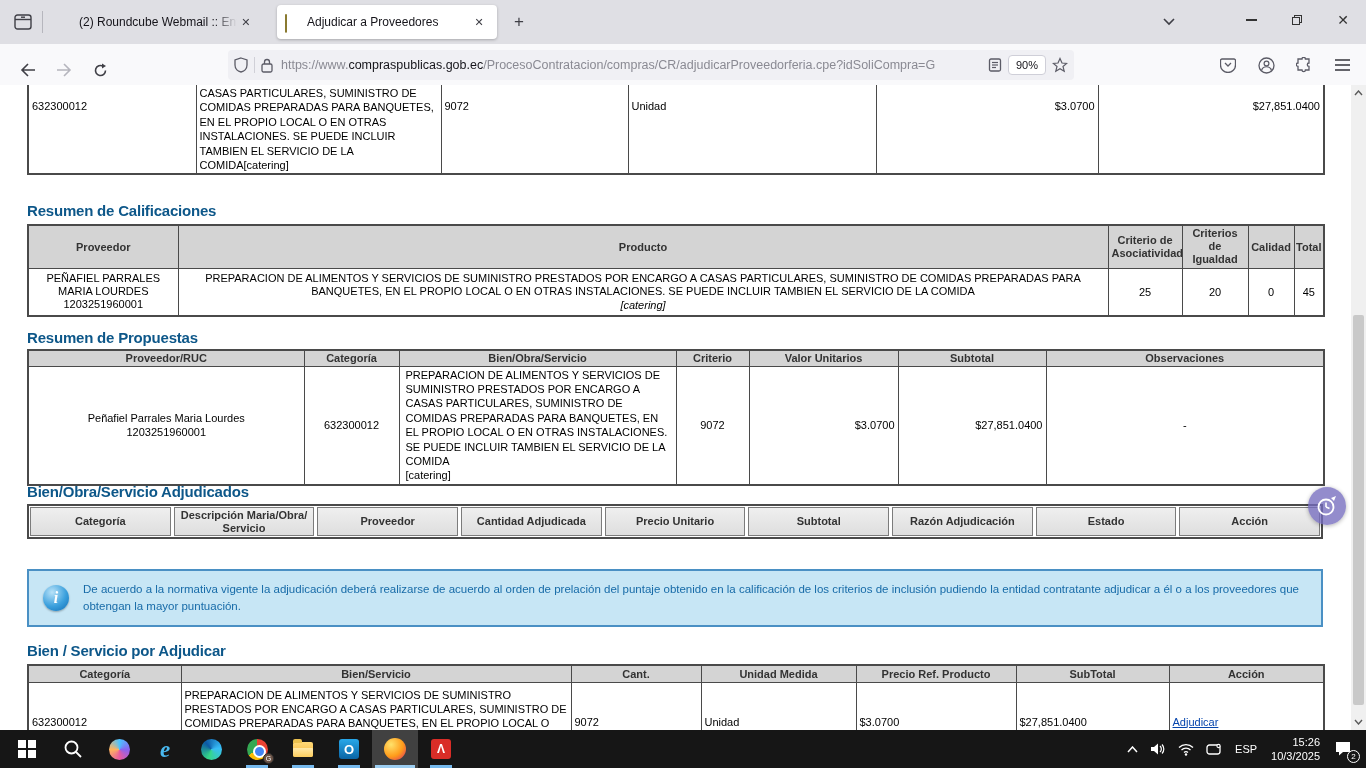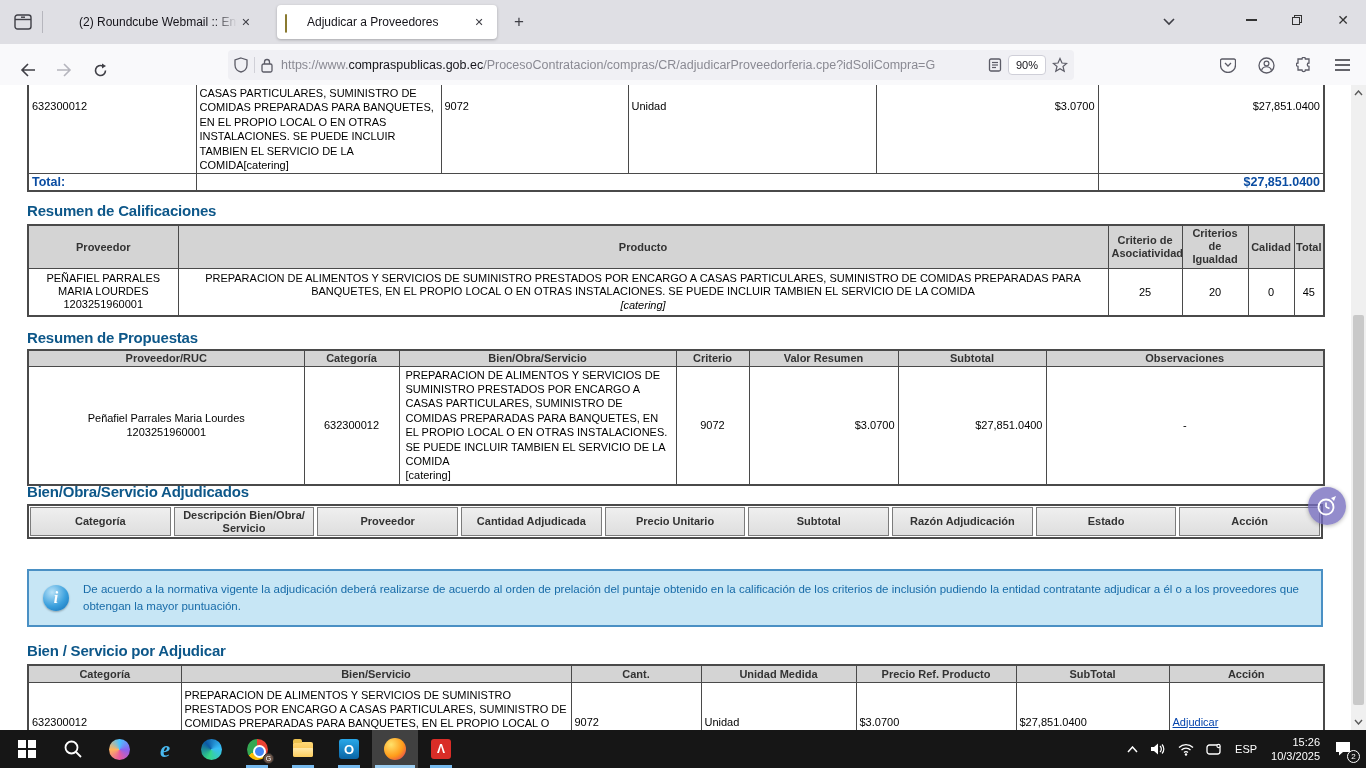--- a/index.html
+++ b/index.html
@@ -229,25 +229,20 @@
         </colgroup>
       <tbody>
           <tr style="height:72px;">
         <td style="vertical-align:top; padding-top:15px;">632300012</td>
         <td style="vertical-align:top; line-height:14.4px;">CASAS PARTICULARES, SUMINISTRO DE COMIDAS PREPARADAS PARA BANQUETES, EN EL PROPIO LOCAL O EN OTRAS INSTALACIONES. SE PUEDE INCLUIR TAMBIEN EL SERVICIO DE LA COMIDA[catering]</td>
         <td style="vertical-align:top; padding-top:15px;">9072</td>
         <td style="vertical-align:top; padding-top:15px;">Unidad</td>
         <td class="tt-money" style="vertical-align:top; padding-top:15px;">$3.0700</td>
         <td class="tt-money" style="vertical-align:top; padding-top:15px;">$27,851.0400</td>
       </tr>
-      <tr style="height:17px;">
-        <td class="total-label">Total:</td>
-        <td colspan="4"></td>
-        <td class="total-value">$27,851.0400</td>
-      </tr>
     </tbody>
       </table>
 
     <div class="sec-title" style="top:117px;">Resumen de Calificaciones</div>
     <table class="grid" style="position:absolute; left:27px; top:139px; width:1296px;">
       <colgroup>
           <col style="width:150px">
           <col style="width:930px">
           <col style="width:74px">
           <col style="width:66px">
@@ -284,40 +279,40 @@
           <col style="width:149px">
           <col style="width:148px">
           <col style="width:278px">
         </colgroup>
       <tbody>
           <tr style="height:16px;">
         <th>Proveedor/RUC</th>
         <th>Categoría</th>
         <th>Bien/Obra/Servicio</th>
         <th>Criterio</th>
-        <th>Valor Resumen</th>
+        <th>Valor Unitarios</th>
         <th>Subtotal</th>
         <th>Observaciones</th>
       </tr>
       <tr style="height:102px;">
         <td class="cellc" style="line-height:14px;"><span>Peñafiel Parrales Maria Lourdes</span><br><span>1203251960001</span></td>
         <td class="cellc">632300012</td>
         <td style="vertical-align:middle; line-height:14.4px; padding-left:6px;"><span>PREPARACION DE ALIMENTOS Y SERVICIOS DE SUMINISTRO PRESTADOS POR ENCARGO A CASAS PARTICULARES, SUMINISTRO DE COMIDAS PREPARADAS PARA BANQUETES, EN EL PROPIO LOCAL O EN OTRAS INSTALACIONES. SE PUEDE INCLUIR TAMBIEN EL SERVICIO DE LA COMIDA</span><br><span>[catering]</span></td>
         <td class="cellc">9072</td>
         <td style="text-align:right; vertical-align:middle;">$3.0700</td>
         <td style="text-align:right; vertical-align:middle;">$27,851.0400</td>
         <td class="cellc">-</td>
       </tr>
     </tbody>
       </table>
 
     <div class="sec-title" style="top:398px;">Bien/Obra/Servicio Adjudicados</div>
     <div class="adj-strip">
       <div class="adj-cell">Categoría</div>
-      <div class="adj-cell">Descripción Bien/Obra/ Servicio</div>
+      <div class="adj-cell">Descripción Maria/Obra/ Servicio</div>
       <div class="adj-cell">Proveedor</div>
       <div class="adj-cell">Cantidad Adjudicada</div>
       <div class="adj-cell">Precio Unitario</div>
       <div class="adj-cell">Subtotal</div>
       <div class="adj-cell">Razón Adjudicación</div>
       <div class="adj-cell">Estado</div>
       <div class="adj-cell">Acción</div>
     </div>
 
     <div class="infobox">

